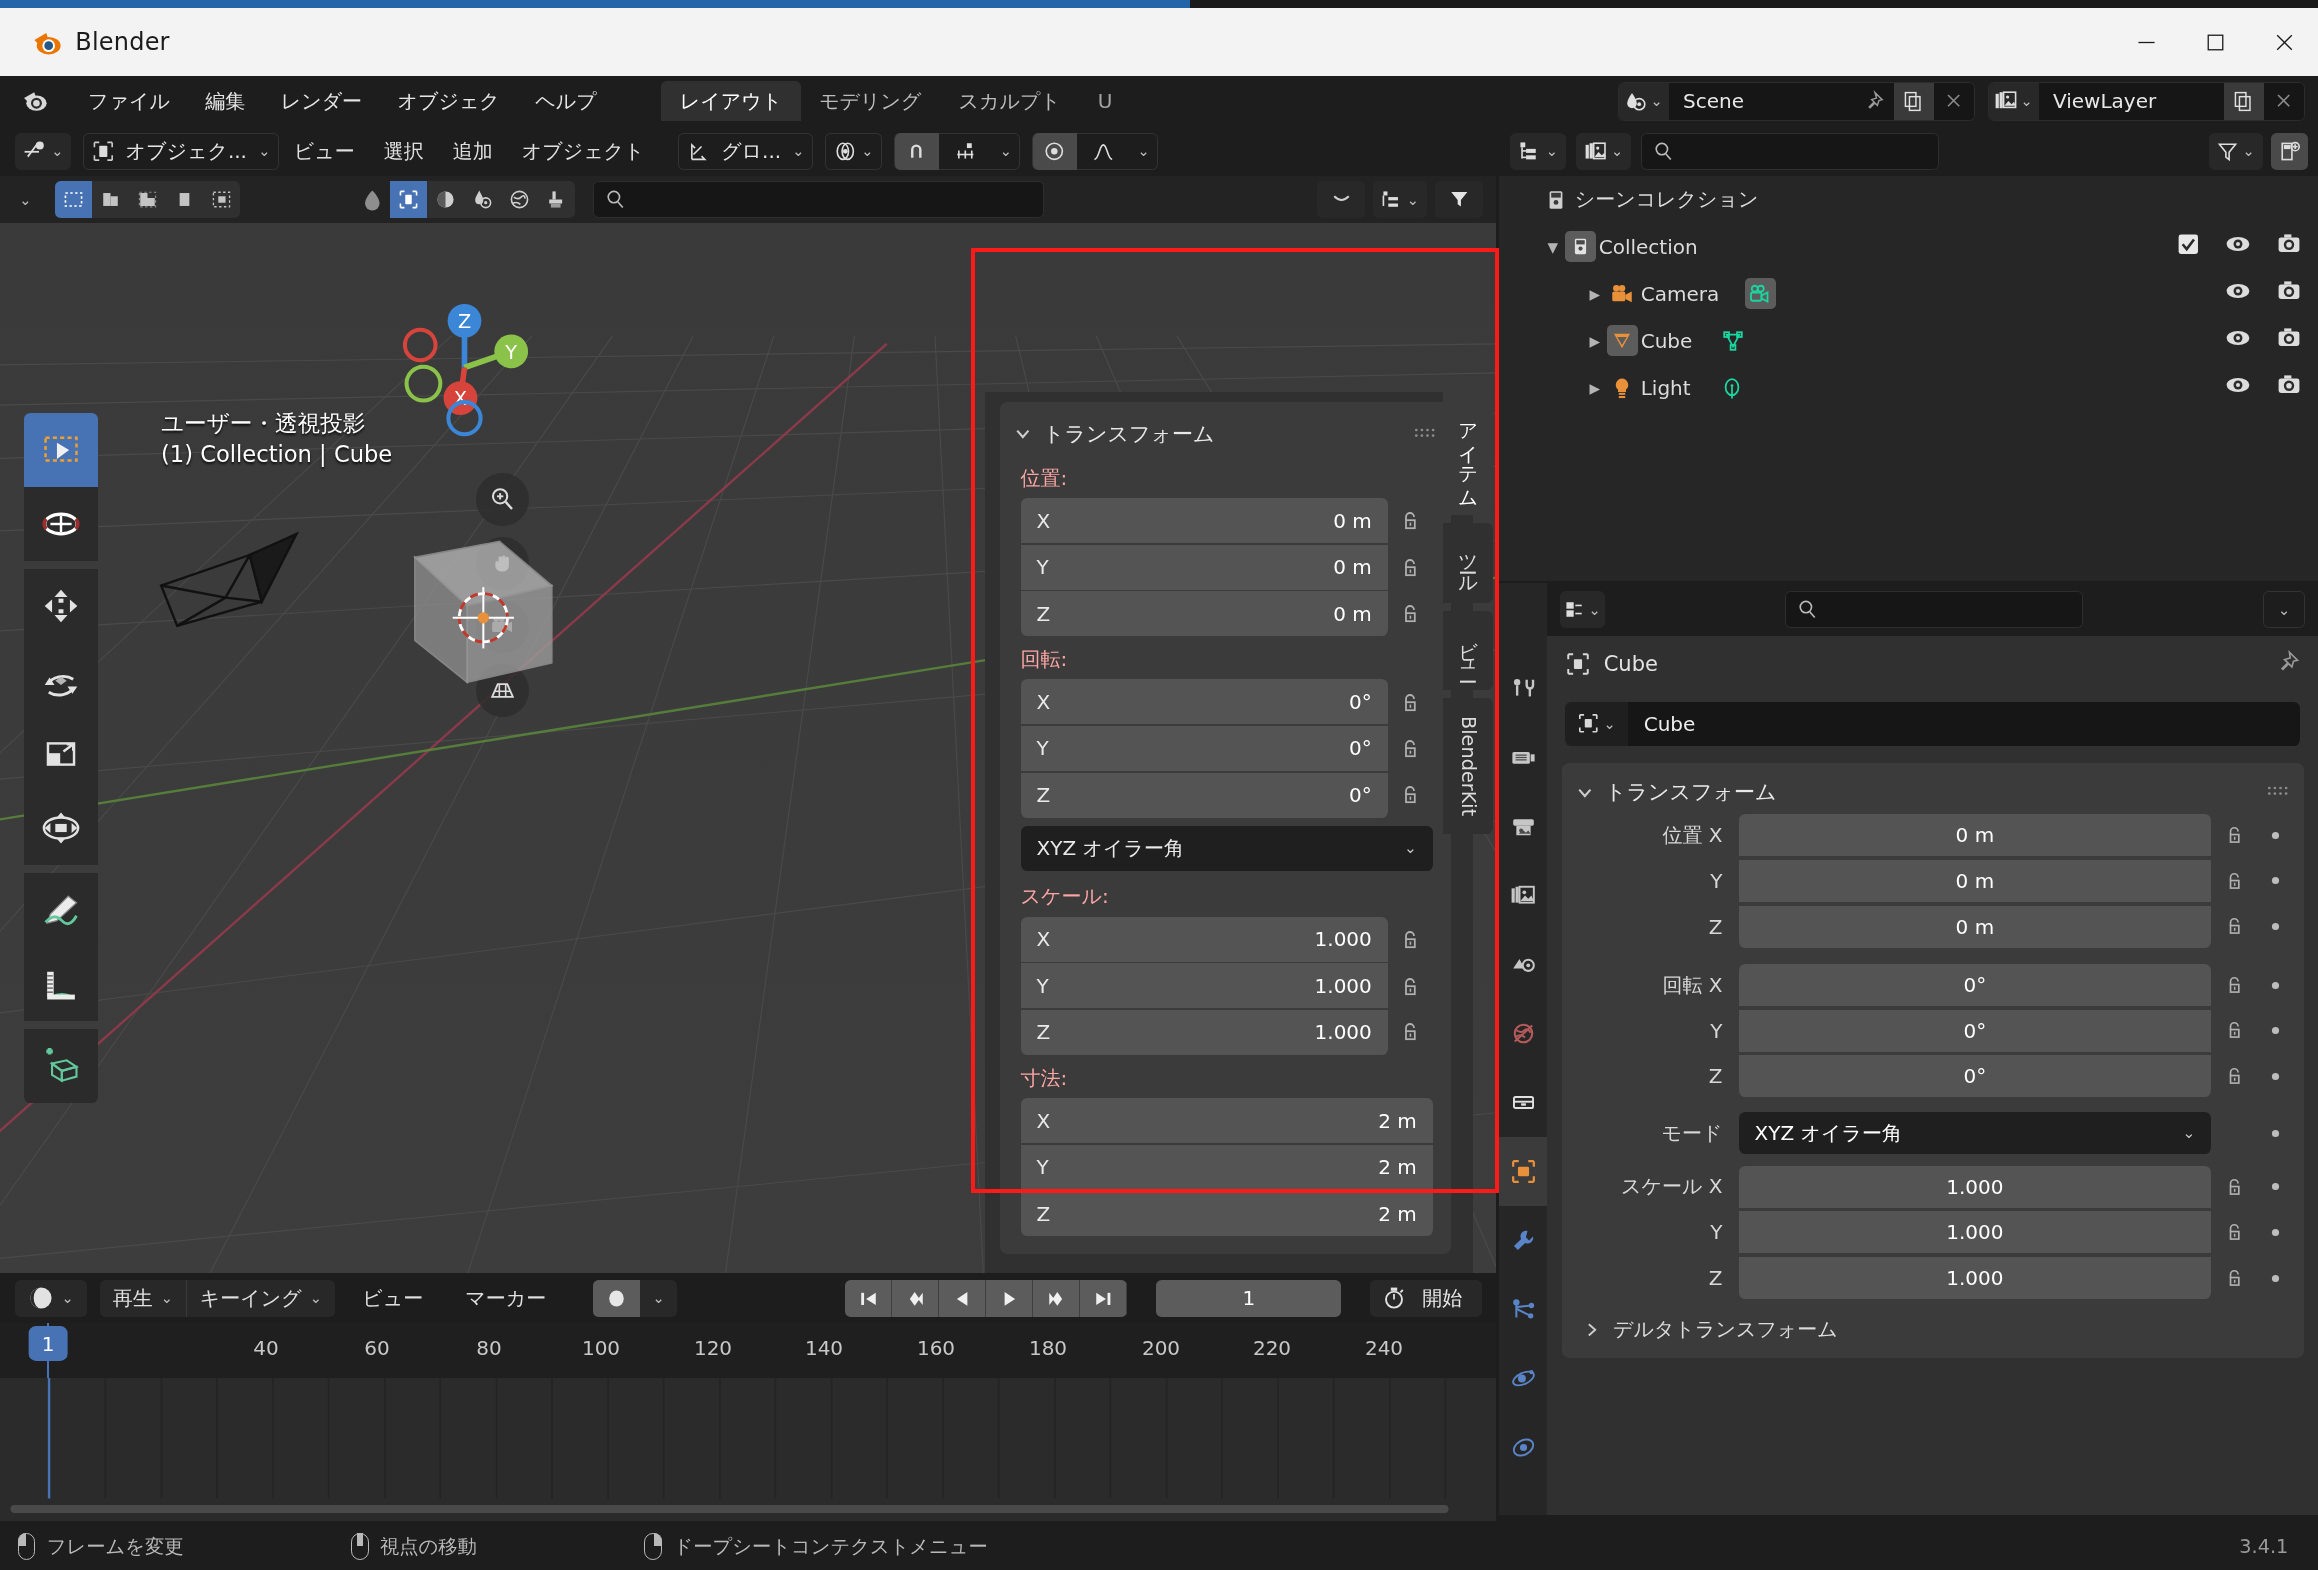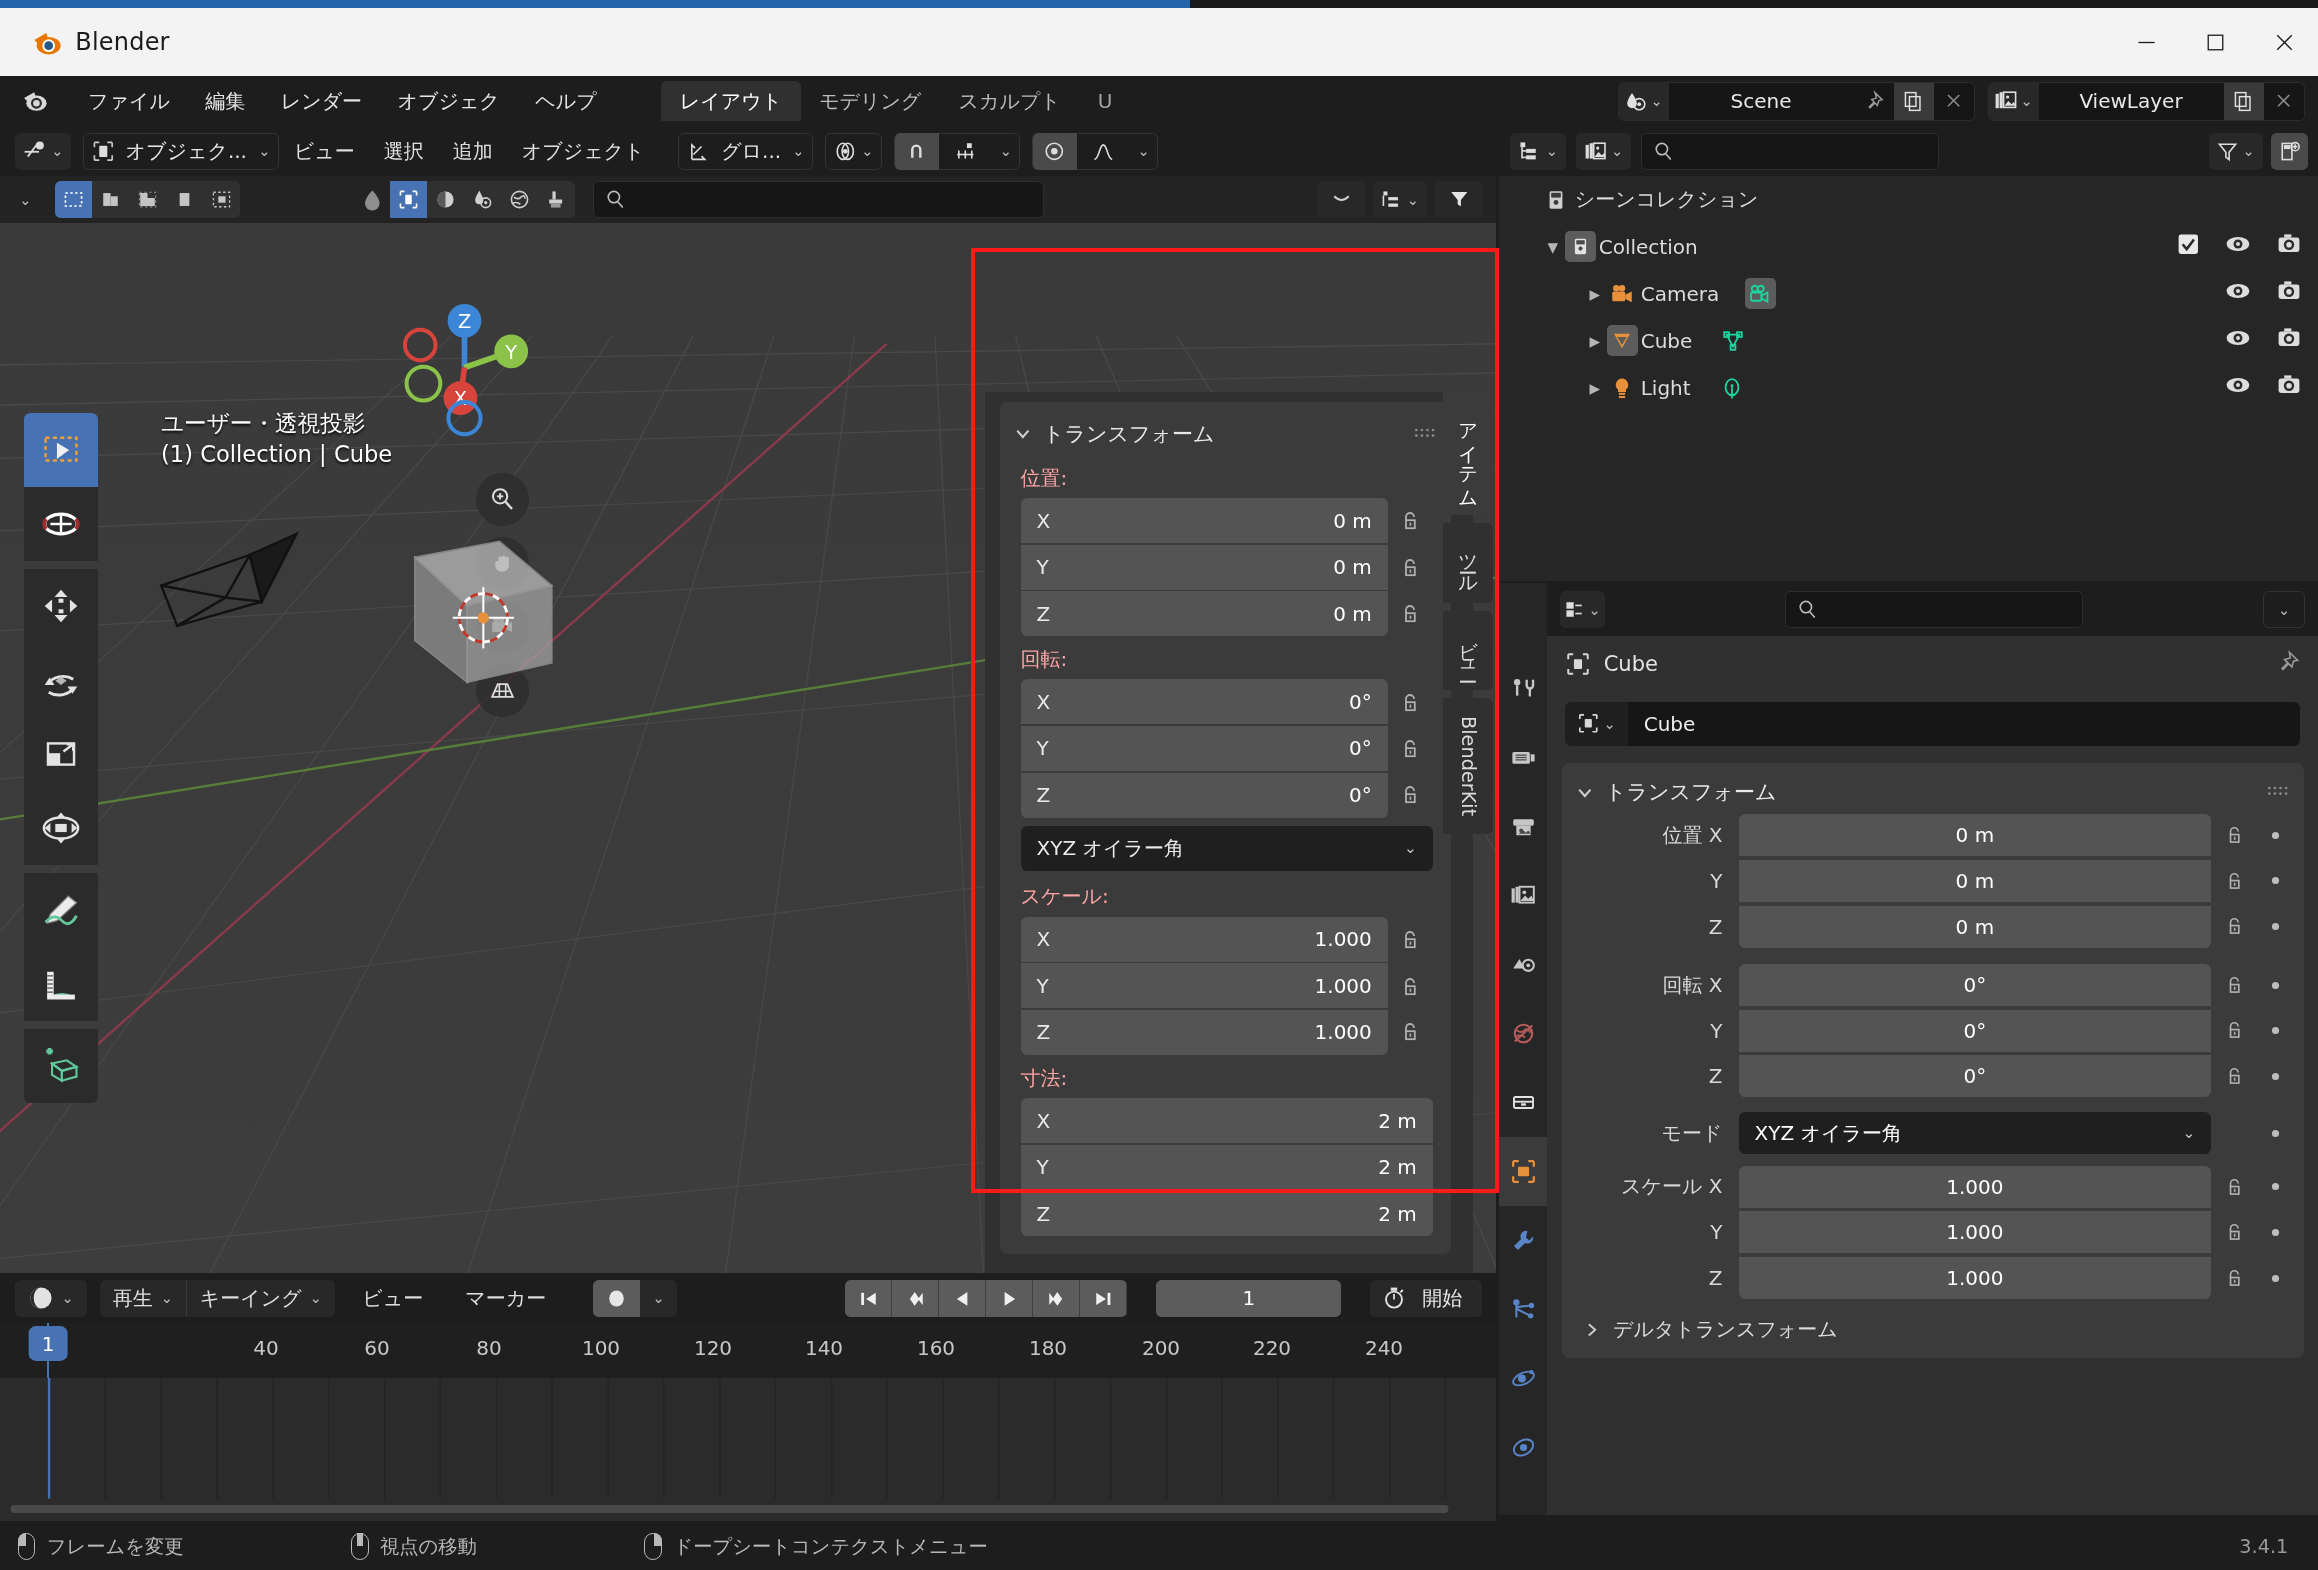--- a/index.html
+++ b/index.html
@@ -38,21 +38,21 @@
   .wstabs { display:flex; align-items:center; margin-left:47px; }
   .wstab { font-size:20px; color:#bcbcbc; padding:6.4px 18.5px; border-radius:5.6px 5.6px 0 0; white-space:nowrap; }
   .wstab.active { background:#303030; color:#ffffff; }
   .wstab.clipped { color:#a4a4a4; width:32px; overflow:hidden; }
 
   .scenefield {
     display:flex; align-items:center; height:39px; background:#161616;
     border-radius:5.6px; margin-left:13px; overflow:hidden; border:0.8px solid #2c2c2c;
   }
   .sf-icon { width:50px; height:37px; display:flex; align-items:center; justify-content:center; background:#282828; gap:2.4px;}
-  .sf-name { font-size:20px; color:#e8e8e8; padding:0 14.5px; min-width:185px;text-align:center; }
+  .sf-name { font-size:20px; color:#e8e8e8; padding:0 14.5px; min-width:185px; }
   .sf-btn { width:40px; height:37px; display:flex; align-items:center; justify-content:center; }
   .sf-btn.pressed { background:#3a3a3a; }
 
   
   .viewport {
     position:absolute; left:0; top:126px; width:1496px; height:1148px;
     background:#393939; overflow:hidden;
   }
   .vp-header {
     position:absolute; left:0; top:0; width:1496px; height:50px;

